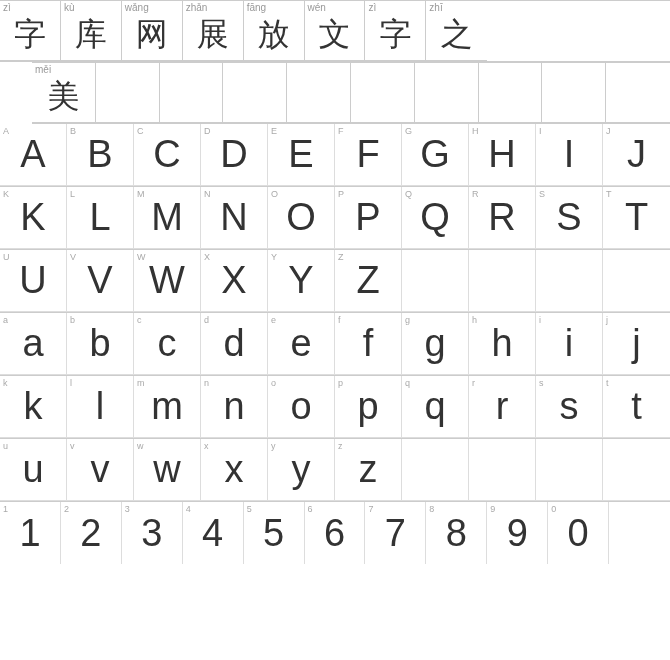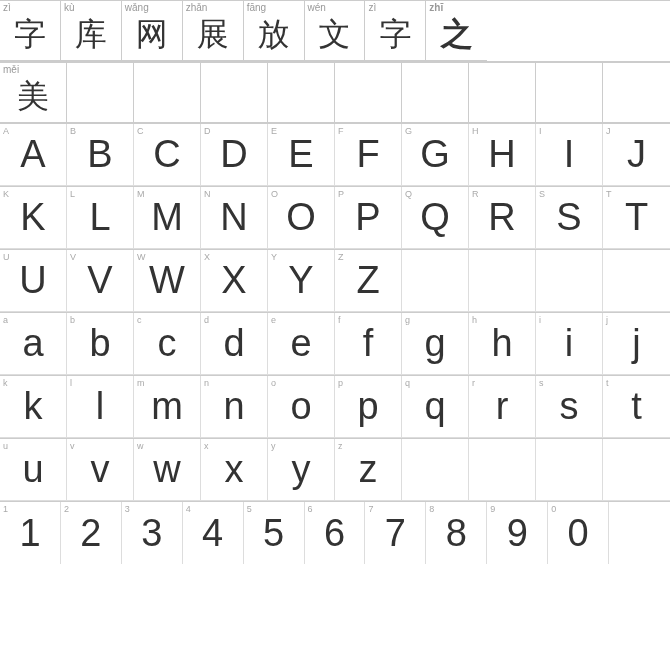--- a/index.html
+++ b/index.html
@@ -26,21 +26,20 @@
       border-right: 1px solid #ccc;
       border-bottom: 1px solid #ccc;
       position: relative;
       display: flex;
       align-items: center;
       justify-content: center;
       min-height: 60px;
     }
     .cell:last-child {
       border-right: none;
-      font-weight: bold;
     }
 
     .cell-label {
       position: absolute;
       top: 2px;
       left: 3px;
       font-size: 10px;
       color: #999;
       line-height: 1;
     }
@@ -155,21 +154,21 @@
     </div>
     <div class="cell">
       <span class="cell-label">zì</span>
       <span class="cell-char">字</span>
     </div>
     <div class="cell">
       <span class="cell-label">zhī</span>
       <span class="cell-char">之</span>
     </div>
   </div>
-<div class="grid-section chinese-section" id="chinese-row2" style="grid-template-columns: repeat(10, 1fr);">
+<div class="grid-section chinese-section" id="chinese-row2" style="grid-template-columns: repeat(10, 1fr); margin-left: 32px;">
     <div class="cell">
       <span class="cell-label">měi</span>
       <span class="cell-char">美</span>
     </div>
     <div class="cell empty-cell"></div>
     <div class="cell empty-cell"></div>
     <div class="cell empty-cell"></div>
     <div class="cell empty-cell"></div>
     <div class="cell empty-cell"></div>
     <div class="cell empty-cell"></div>

